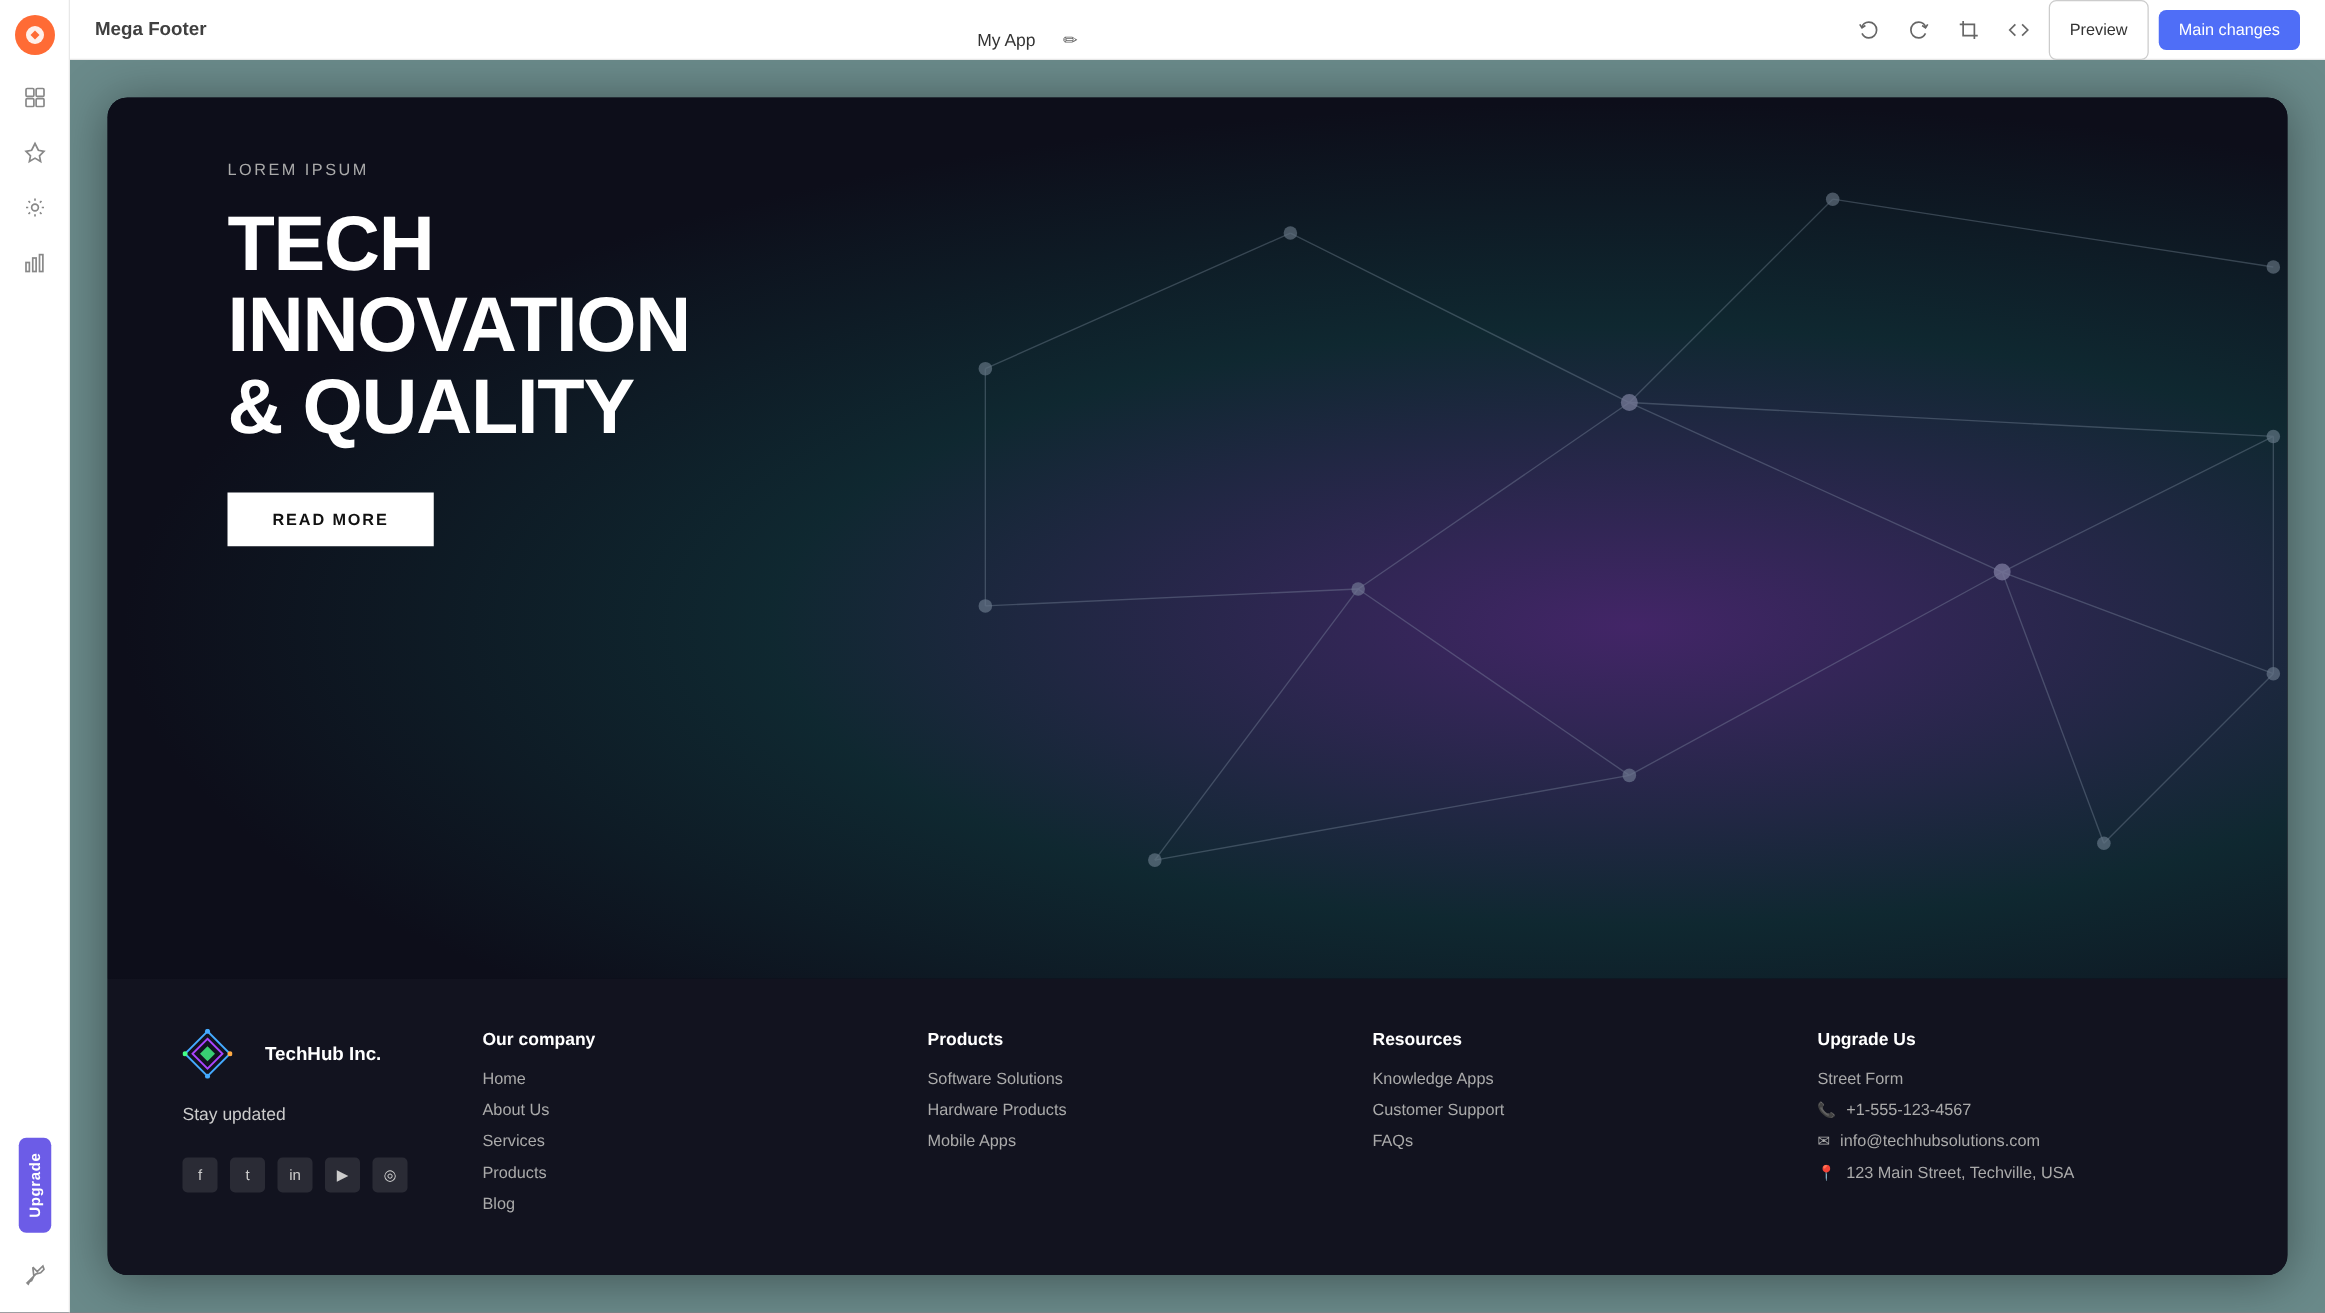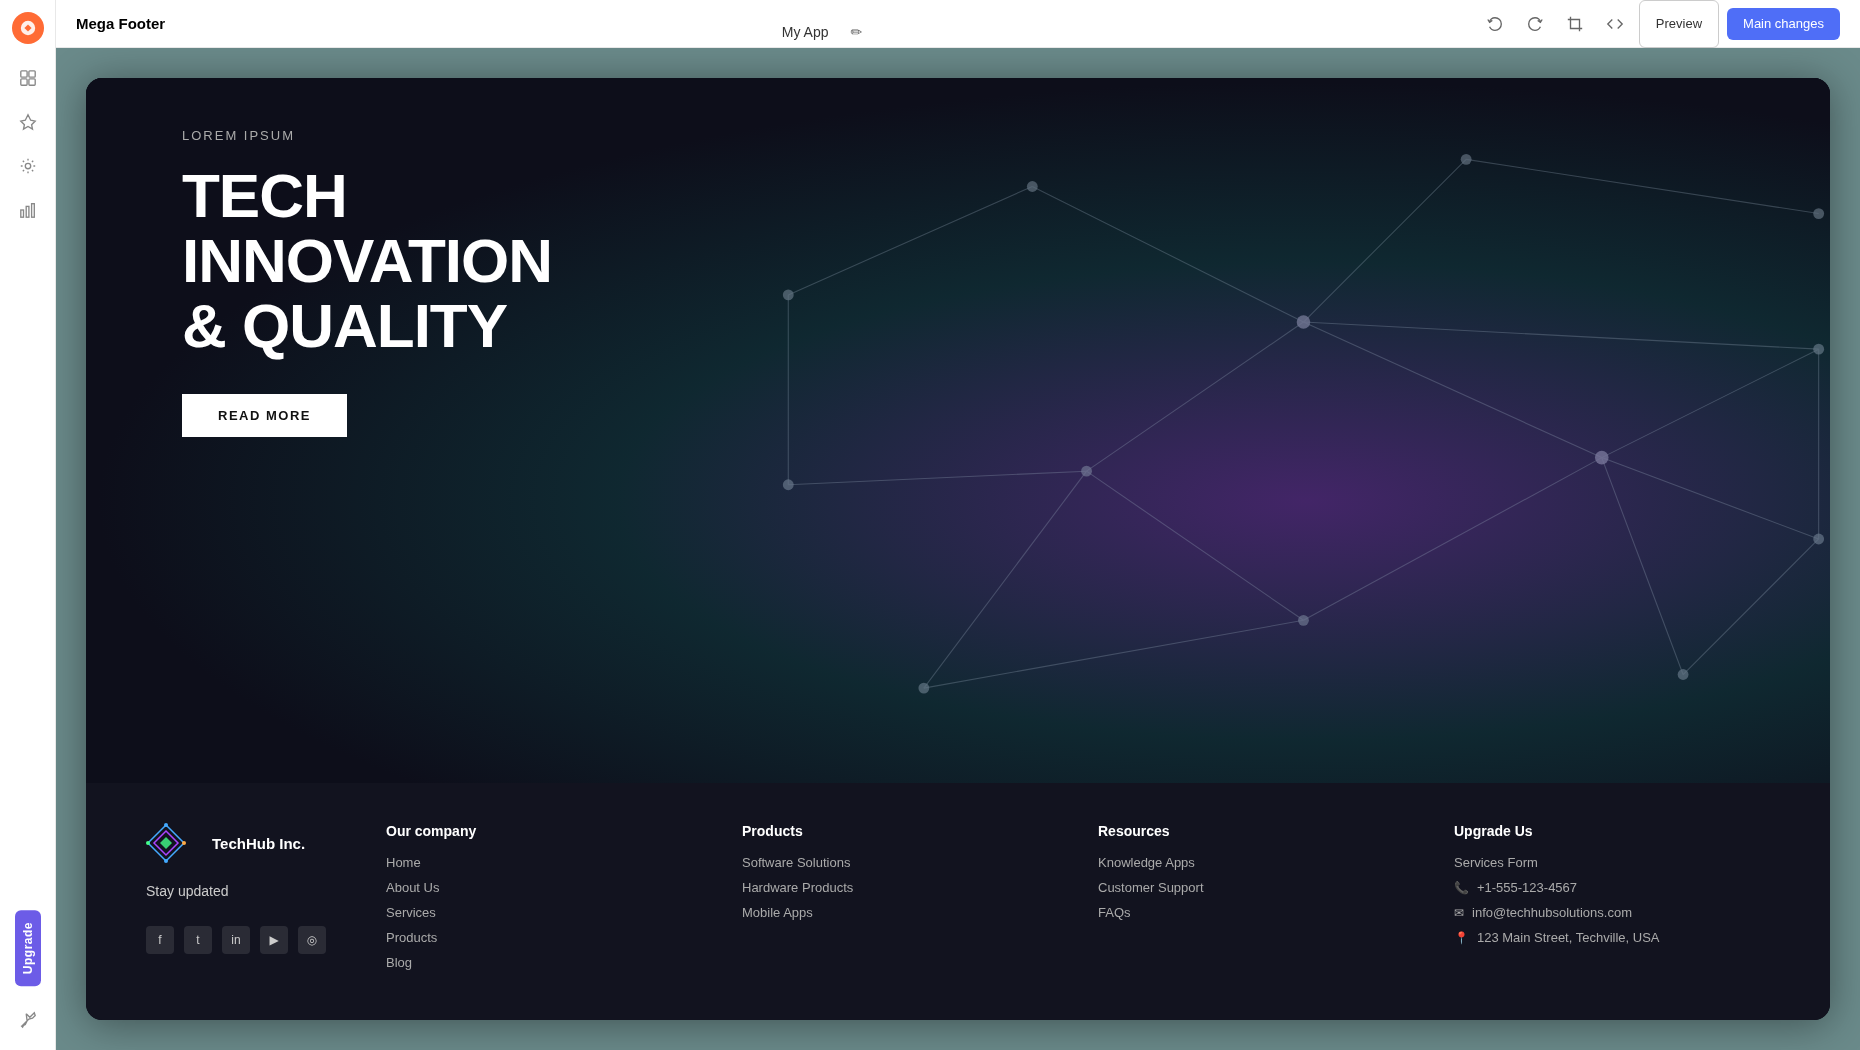--- a/index.html
+++ b/index.html
@@ -86,21 +86,21 @@
       border-bottom: 1px solid #e8e8e8;
       display: flex;
       align-items: center;
       padding: 0 20px;
       gap: 12px;
       flex-shrink: 0;
     }
     .topbar-title {
       font-size: 15px;
       font-weight: 600;
-      color: #000000;
+      color: #404040;
       margin-right: auto;
     }
     .topbar-app-name {
       font-size: 14px;
       color: #333;
       display: flex;
       gap: 22px;
       position: absolute;
       left: 50%;
       transform: translateX(-50%);
@@ -501,21 +501,21 @@
 
           <div class="footer-col">
             <div class="footer-col-title">Resources</div>
             <a class="footer-link">Knowledge Apps</a>
             <a class="footer-link">Customer Support</a>
             <a class="footer-link">FAQs</a>
           </div>
 
           <div class="footer-col">
             <div class="footer-col-title">Upgrade Us</div>
-            <a class="footer-link">Services Form</a>
+            <a class="footer-link">Street Form</a>
             <div class="footer-contact-item">
               <span class="footer-contact-icon">📞</span>
               <span>+1-555-123-4567</span>
             </div>
             <div class="footer-contact-item">
               <span class="footer-contact-icon">✉</span>
               <span>info@techhubsolutions.com</span>
             </div>
             <div class="footer-contact-item">
               <span class="footer-contact-icon">📍</span>

